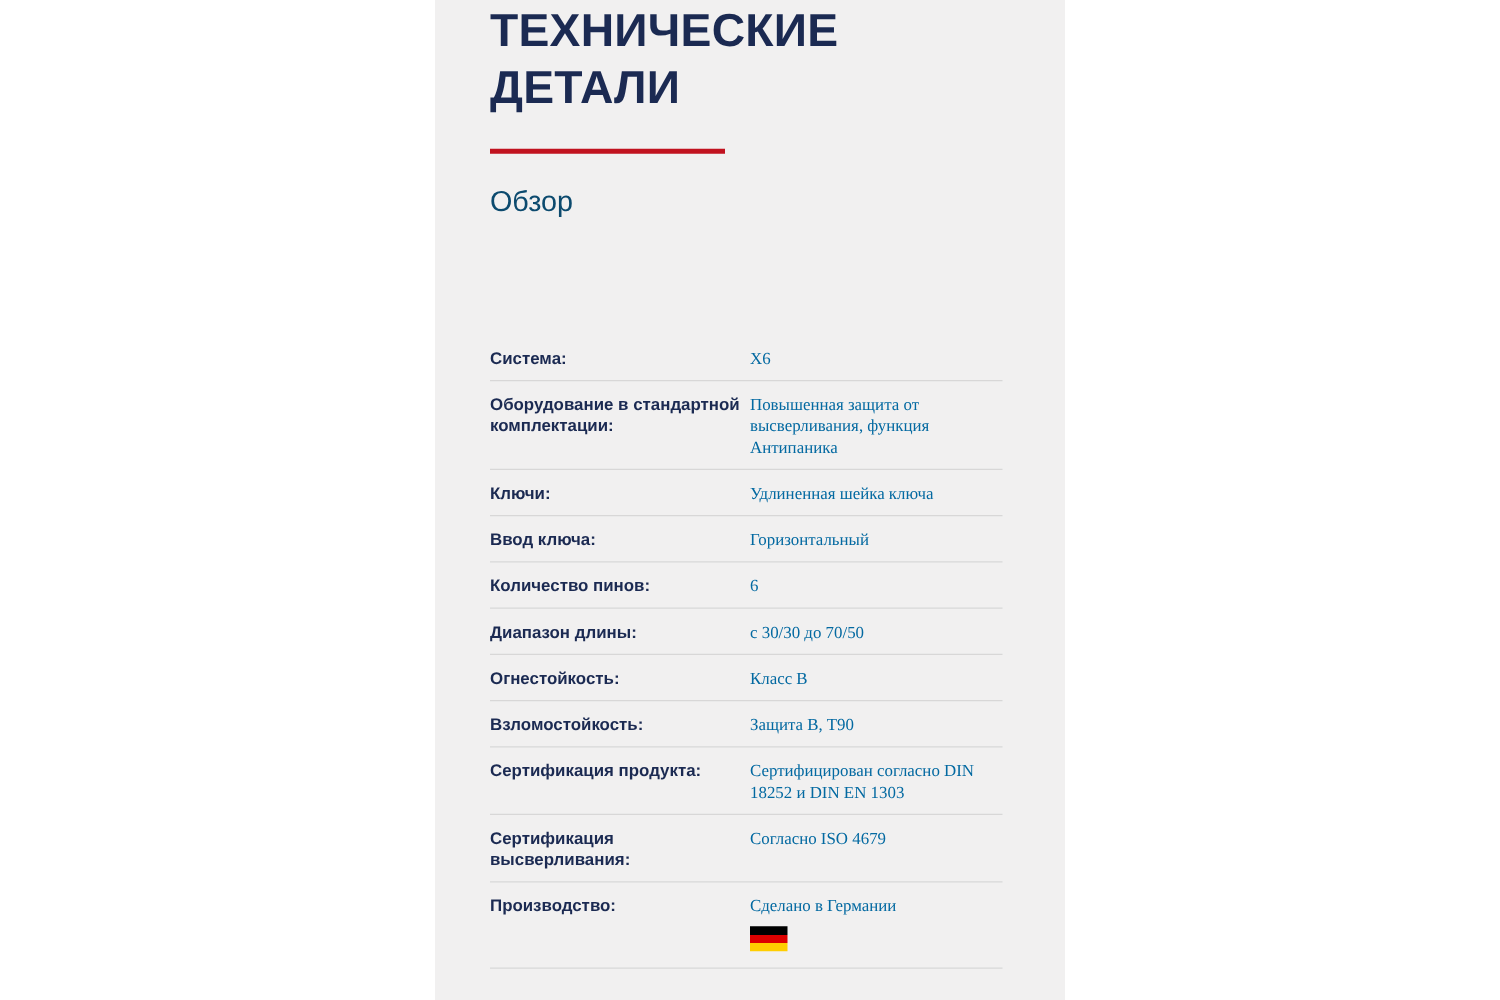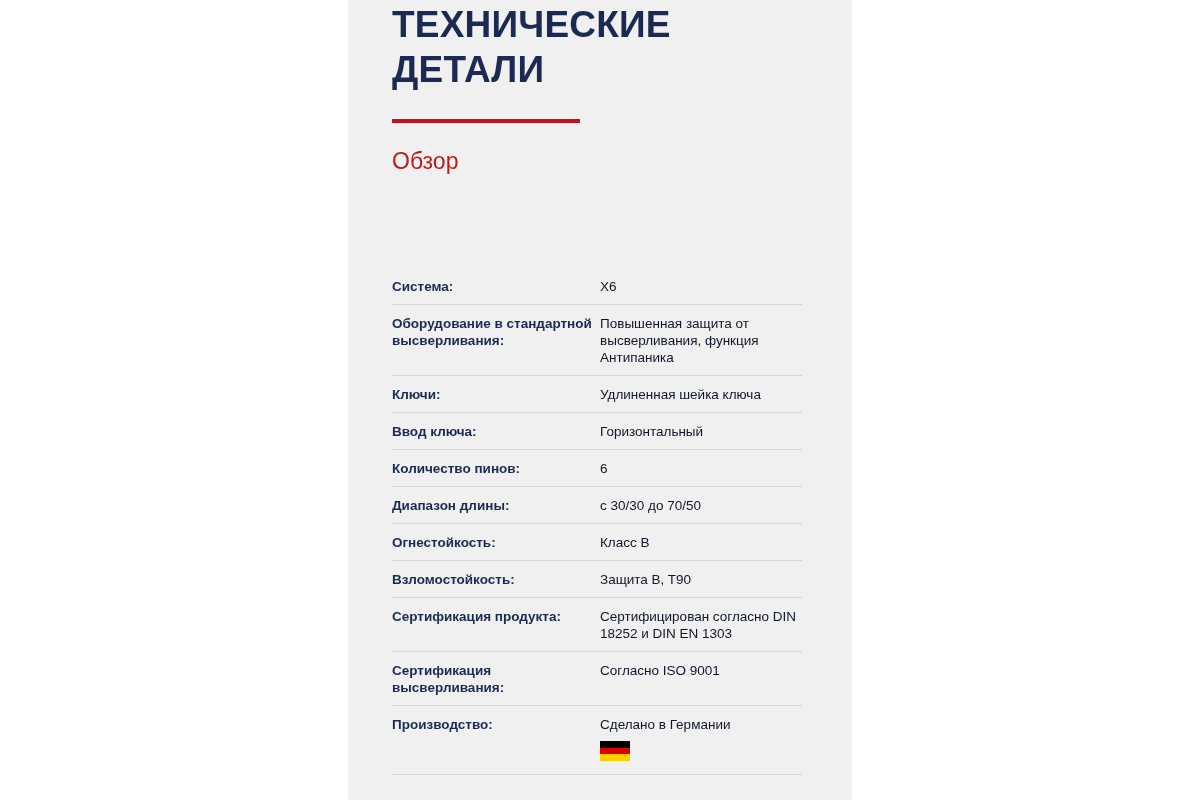--- a/index.html
+++ b/index.html
@@ -44,21 +44,21 @@
     text-transform: uppercase;
   }
   .rule {
     width: 188px;
     height: 4px;
     background: #c1121f;
     margin: 27px 0 0 0;
   }
   .subtitle {
     font-size: 23px;
-    color: #b91c1c;
+    color: #0c4a6e;
     margin: 25px 0 0 0;
     font-weight: normal;
   }
   .spec-table {
     margin-top: 93px;
     width: 410px;
     border-collapse: collapse;
   }
   .spec-table tr {
     border-bottom: 1px solid #d8d7d7;
@@ -70,21 +70,22 @@
     font-size: 13.5px;
     line-height: 17px;
   }
   .spec-label {
     width: 208px;
     font-weight: bold;
     color: #1b2a52;
     padding-right: 12px;
   }
   .spec-value {
-    color: #0f172a;
+    color: #0369a1;
+    font-family: Liberation Serif, serif;
   }
   .flag {
     display: inline-block;
     width: 30px;
     height: 20px;
     margin-top: 8px;
     border: 0;
     background: linear-gradient(to bottom,
       #000000 0%, #000000 33.33%,
       #dd0000 33.33%, #dd0000 66.66%,
@@ -107,21 +108,21 @@
 
     <h2 class="subtitle">Обзор</h2>
 
     <table class="spec-table">
       <tbody>
         <tr>
           <td class="spec-label">Система:</td>
           <td class="spec-value">X6</td>
         </tr>
         <tr>
-          <td class="spec-label">Оборудование в стандартной высверливания:</td>
+          <td class="spec-label">Оборудование в стандартной комплектации:</td>
           <td class="spec-value">Повышенная защита от высверливания, функция Антипаника</td>
         </tr>
         <tr>
           <td class="spec-label">Ключи:</td>
           <td class="spec-value">Удлиненная шейка ключа</td>
         </tr>
         <tr>
           <td class="spec-label">Ввод ключа:</td>
           <td class="spec-value">Горизонтальный</td>
         </tr>
@@ -140,21 +141,21 @@
         <tr>
           <td class="spec-label">Взломостойкость:</td>
           <td class="spec-value">Защита B, T90</td>
         </tr>
         <tr>
           <td class="spec-label">Сертификация продукта:</td>
           <td class="spec-value">Сертифицирован согласно DIN 18252 и DIN EN 1303</td>
         </tr>
         <tr>
           <td class="spec-label">Сертификация высверливания:</td>
-          <td class="spec-value">Согласно ISO 9001</td>
+          <td class="spec-value">Согласно ISO 4679</td>
         </tr>
         <tr>
           <td class="spec-label">Производство:</td>
           <td class="spec-value value-with-flag">
             <span>Сделано в Германии</span>
             <span class="flag-wrap">
               <span class="flag"></span>
             </span>
           </td>
         </tr>

